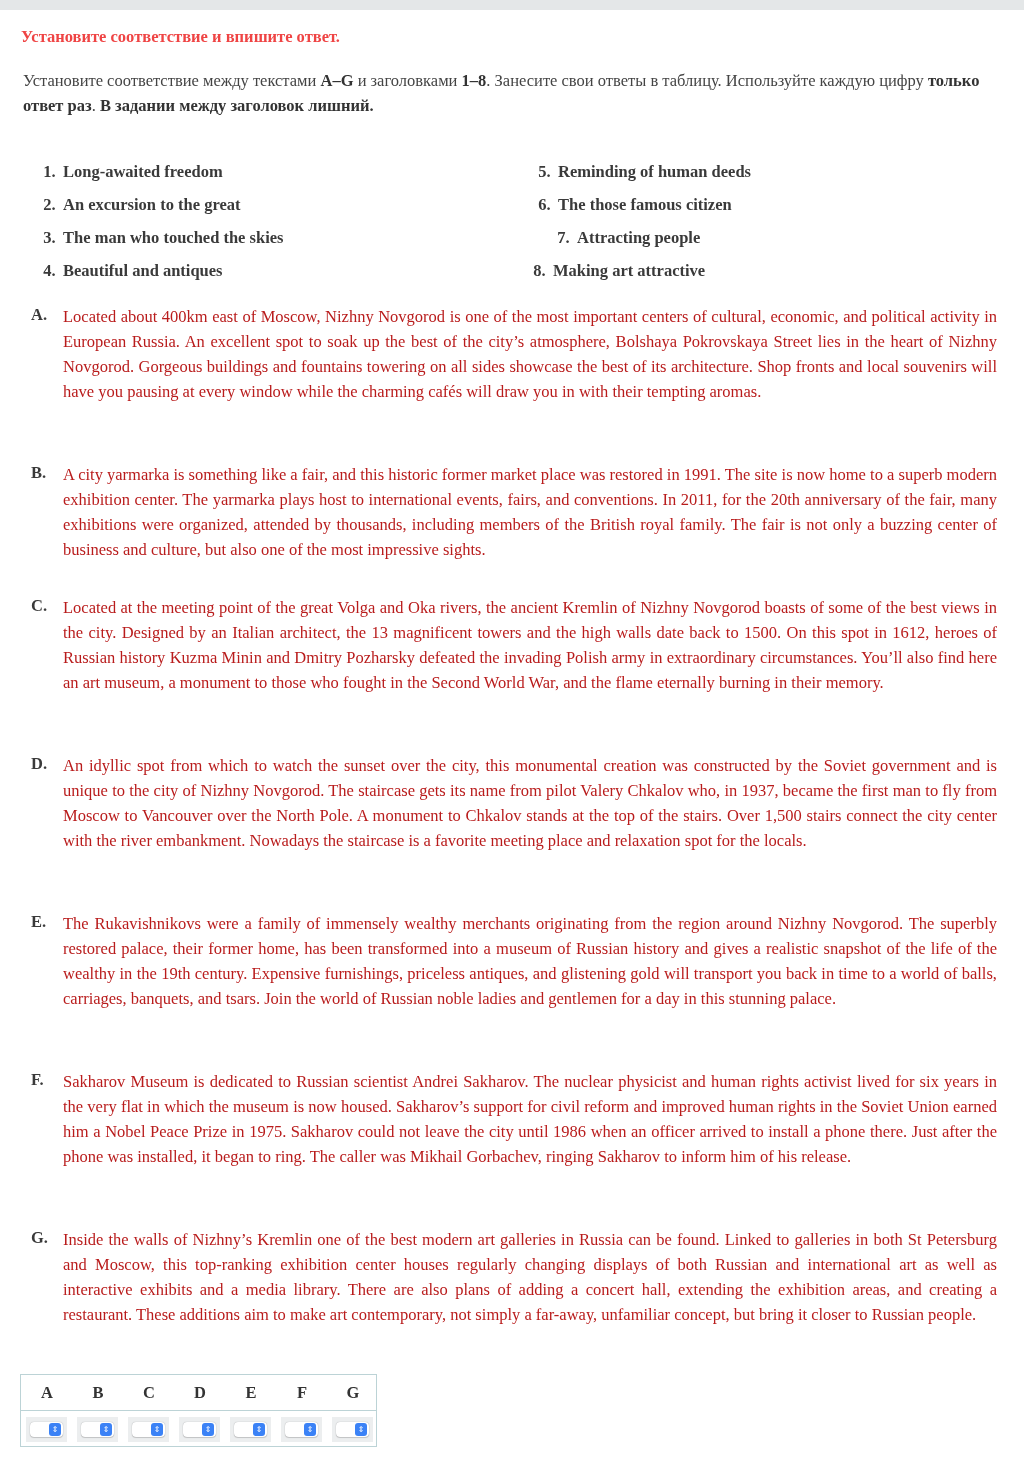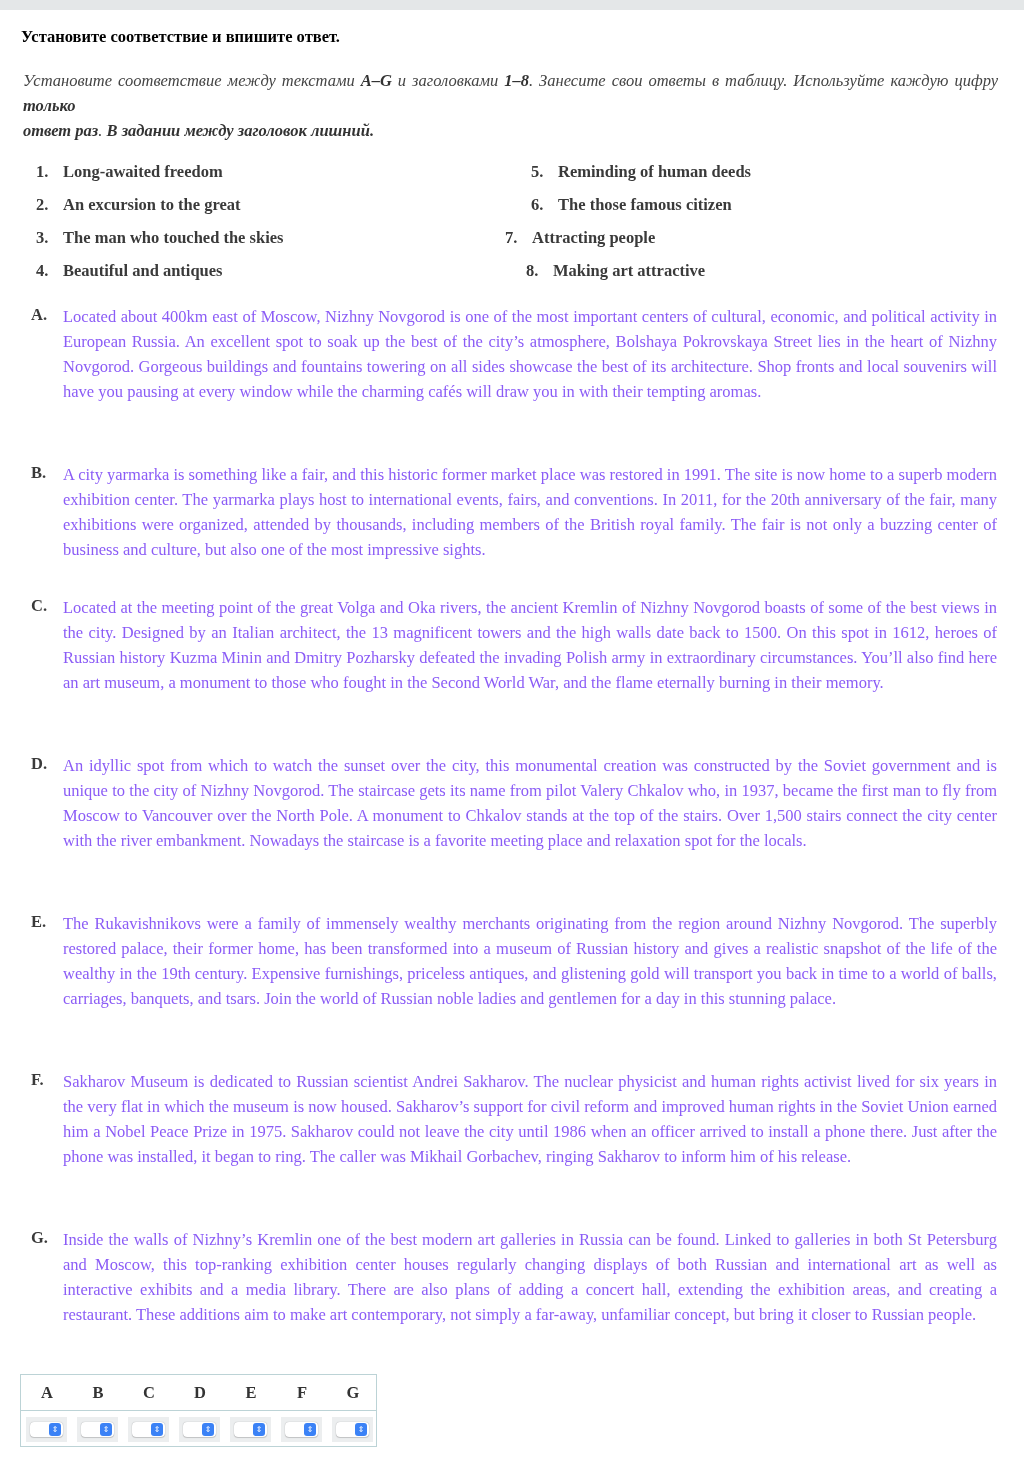--- a/index.html
+++ b/index.html
@@ -1,30 +1,30 @@
 <!DOCTYPE html>
 <html><head>
 <meta charset="utf-8">
 <style>
   html, body { margin: 0; padding: 0; background: #ffffff; }
   body { width: 1024px; height: 1476px; position: relative; overflow: hidden;
          font-family: "Liberation Serif", "DejaVu Serif", serif; color: #333333; }
   .topbar { position: absolute; left: 0; top: 0; width: 1024px; height: 10px; background: #e4e7e8; }
-  .task-title { position: absolute; left: 21px; top: 27px; font-size: 16.5px; font-weight: bold; color: #000000; }
-  .instructions { position: absolute; left: 23px; top: 68px; width: 975px; font-size: 16.5px; font-style: italic;
+  .task-title { position: absolute; left: 21px; top: 27px; font-size: 16.5px; font-weight: bold; color: #ef4444; }
+  .instructions { position: absolute; left: 23px; top: 68px; width: 975px; font-size: 16.5px; 
                   line-height: 25px; color: #444; text-align: justify; }
   .instructions b { font-weight: bold; color: #333; }
   .headings { position: absolute; left: 36px; top: 162px; width: 960px; }
-  .heading { position: absolute; font-size: 16.5px; font-weight: bold; color: #3a3a3a; white-space: nowrap; }
+  .heading { position: absolute; font-size: 16.5px; font-weight: bold; color: #3a3a3a; white-space: nowrap; text-align: center; }
   .heading .num { display: inline-block; width: 27px; }
   .texts { position: absolute; left: 31px; top: 305px; width: 968px; }
   .text-block { position: absolute; left: 0; width: 968px; }
   .text-block .letter { position: absolute; left: 0; top: 0; font-size: 16.5px; font-weight: bold; color: #3a3a3a; }
   .text-block .body { position: absolute; left: 32px; width: 934px; font-size: 16.5px; line-height: 25px;
-                      color: #8b5cf6; text-align: justify; }
+                      color: #b91c1c; text-align: justify; }
   .answer-table { position: absolute; left: 20px; top: 1374px; width: 357px; height: 73px;
                   border: 1px solid #bcd3d6; box-sizing: border-box; }
   .answer-head { position: absolute; left: 0; top: 0; width: 355px; height: 35px; border-bottom: 1px solid #bcd3d6; }
   .col-label { position: absolute; top: 8px; width: 40px; text-align: center; font-size: 16.5px; font-weight: bold; color: #333; }
   .cell { position: absolute; top: 42px; width: 41px; height: 25px; background: #eceeef; }
   .select { position: absolute; left: 4px; top: 5px; width: 33px; height: 15px; background: #fff;
             border-radius: 4px; box-shadow: 0 0 1px rgba(0,0,0,0.35), 0 1px 1px rgba(0,0,0,0.15); }
   .select .arrow { position: absolute; right: 2px; top: 1px; width: 12px; height: 13px; background: #3b82f6;
                    border-radius: 3px; color: #fff; font-size: 8px; line-height: 13px; text-align: center;
                    font-family: "DejaVu Sans", sans-serif; }
@@ -38,21 +38,21 @@
 
 <div class="instructions"><span>Установите соответствие между текстами </span><b>A–G</b><span> и заголовками </span><b>1–8</b><span>. Занесите свои ответы в таблицу. Используйте каждую цифру </span><b>только</b><br><b>ответ раз</b><span>. </span><b>В задании между заголовок лишний</b><b>.</b></div>
 
 <div class="headings">
   <div class="heading" style="left:0;top:0"><span class="num">1.</span><span>Long-awaited freedom</span></div>
   <div class="heading" style="left:0;top:33px"><span class="num">2.</span><span>An excursion to the great</span></div>
   <div class="heading" style="left:0;top:66px"><span class="num">3.</span><span>The man who touched the skies</span></div>
   <div class="heading" style="left:0;top:99px"><span class="num">4.</span><span>Beautiful and antiques</span></div>
   <div class="heading" style="left:495px;top:0"><span class="num">5.</span><span>Reminding of human deeds</span></div>
   <div class="heading" style="left:495px;top:33px"><span class="num">6.</span><span>The those famous citizen</span></div>
-  <div class="heading" style="left:469px;top:66px"><span class="num">7.</span><span>Attracting people</span></div>
+  <div class="heading" style="left:514px;top:66px"><span class="num">7.</span><span>Attracting people</span></div>
   <div class="heading" style="left:490px;top:99px"><span class="num">8.</span><span>Making art attractive</span></div>
 </div>
 
 <div class="texts">
   <div class="text-block" style="top:0">
     <span class="letter">A.</span>
     <div class="body" style="top:-1px">Located about 400km east of Moscow, Nizhny Novgorod is one of the most important centers of cultural, economic, and political activity in European Russia. An excellent spot to soak up the best of the city’s atmosphere, Bolshaya Pokrovskaya Street lies in the heart of Nizhny Novgorod. Gorgeous buildings and fountains towering on all sides showcase the best of its architecture. Shop fronts and local souvenirs will have you pausing at every window while the charming cafés will draw you in with their tempting aromas.</div>
   </div>
   <div class="text-block" style="top:158px">
     <span class="letter">B.</span>

